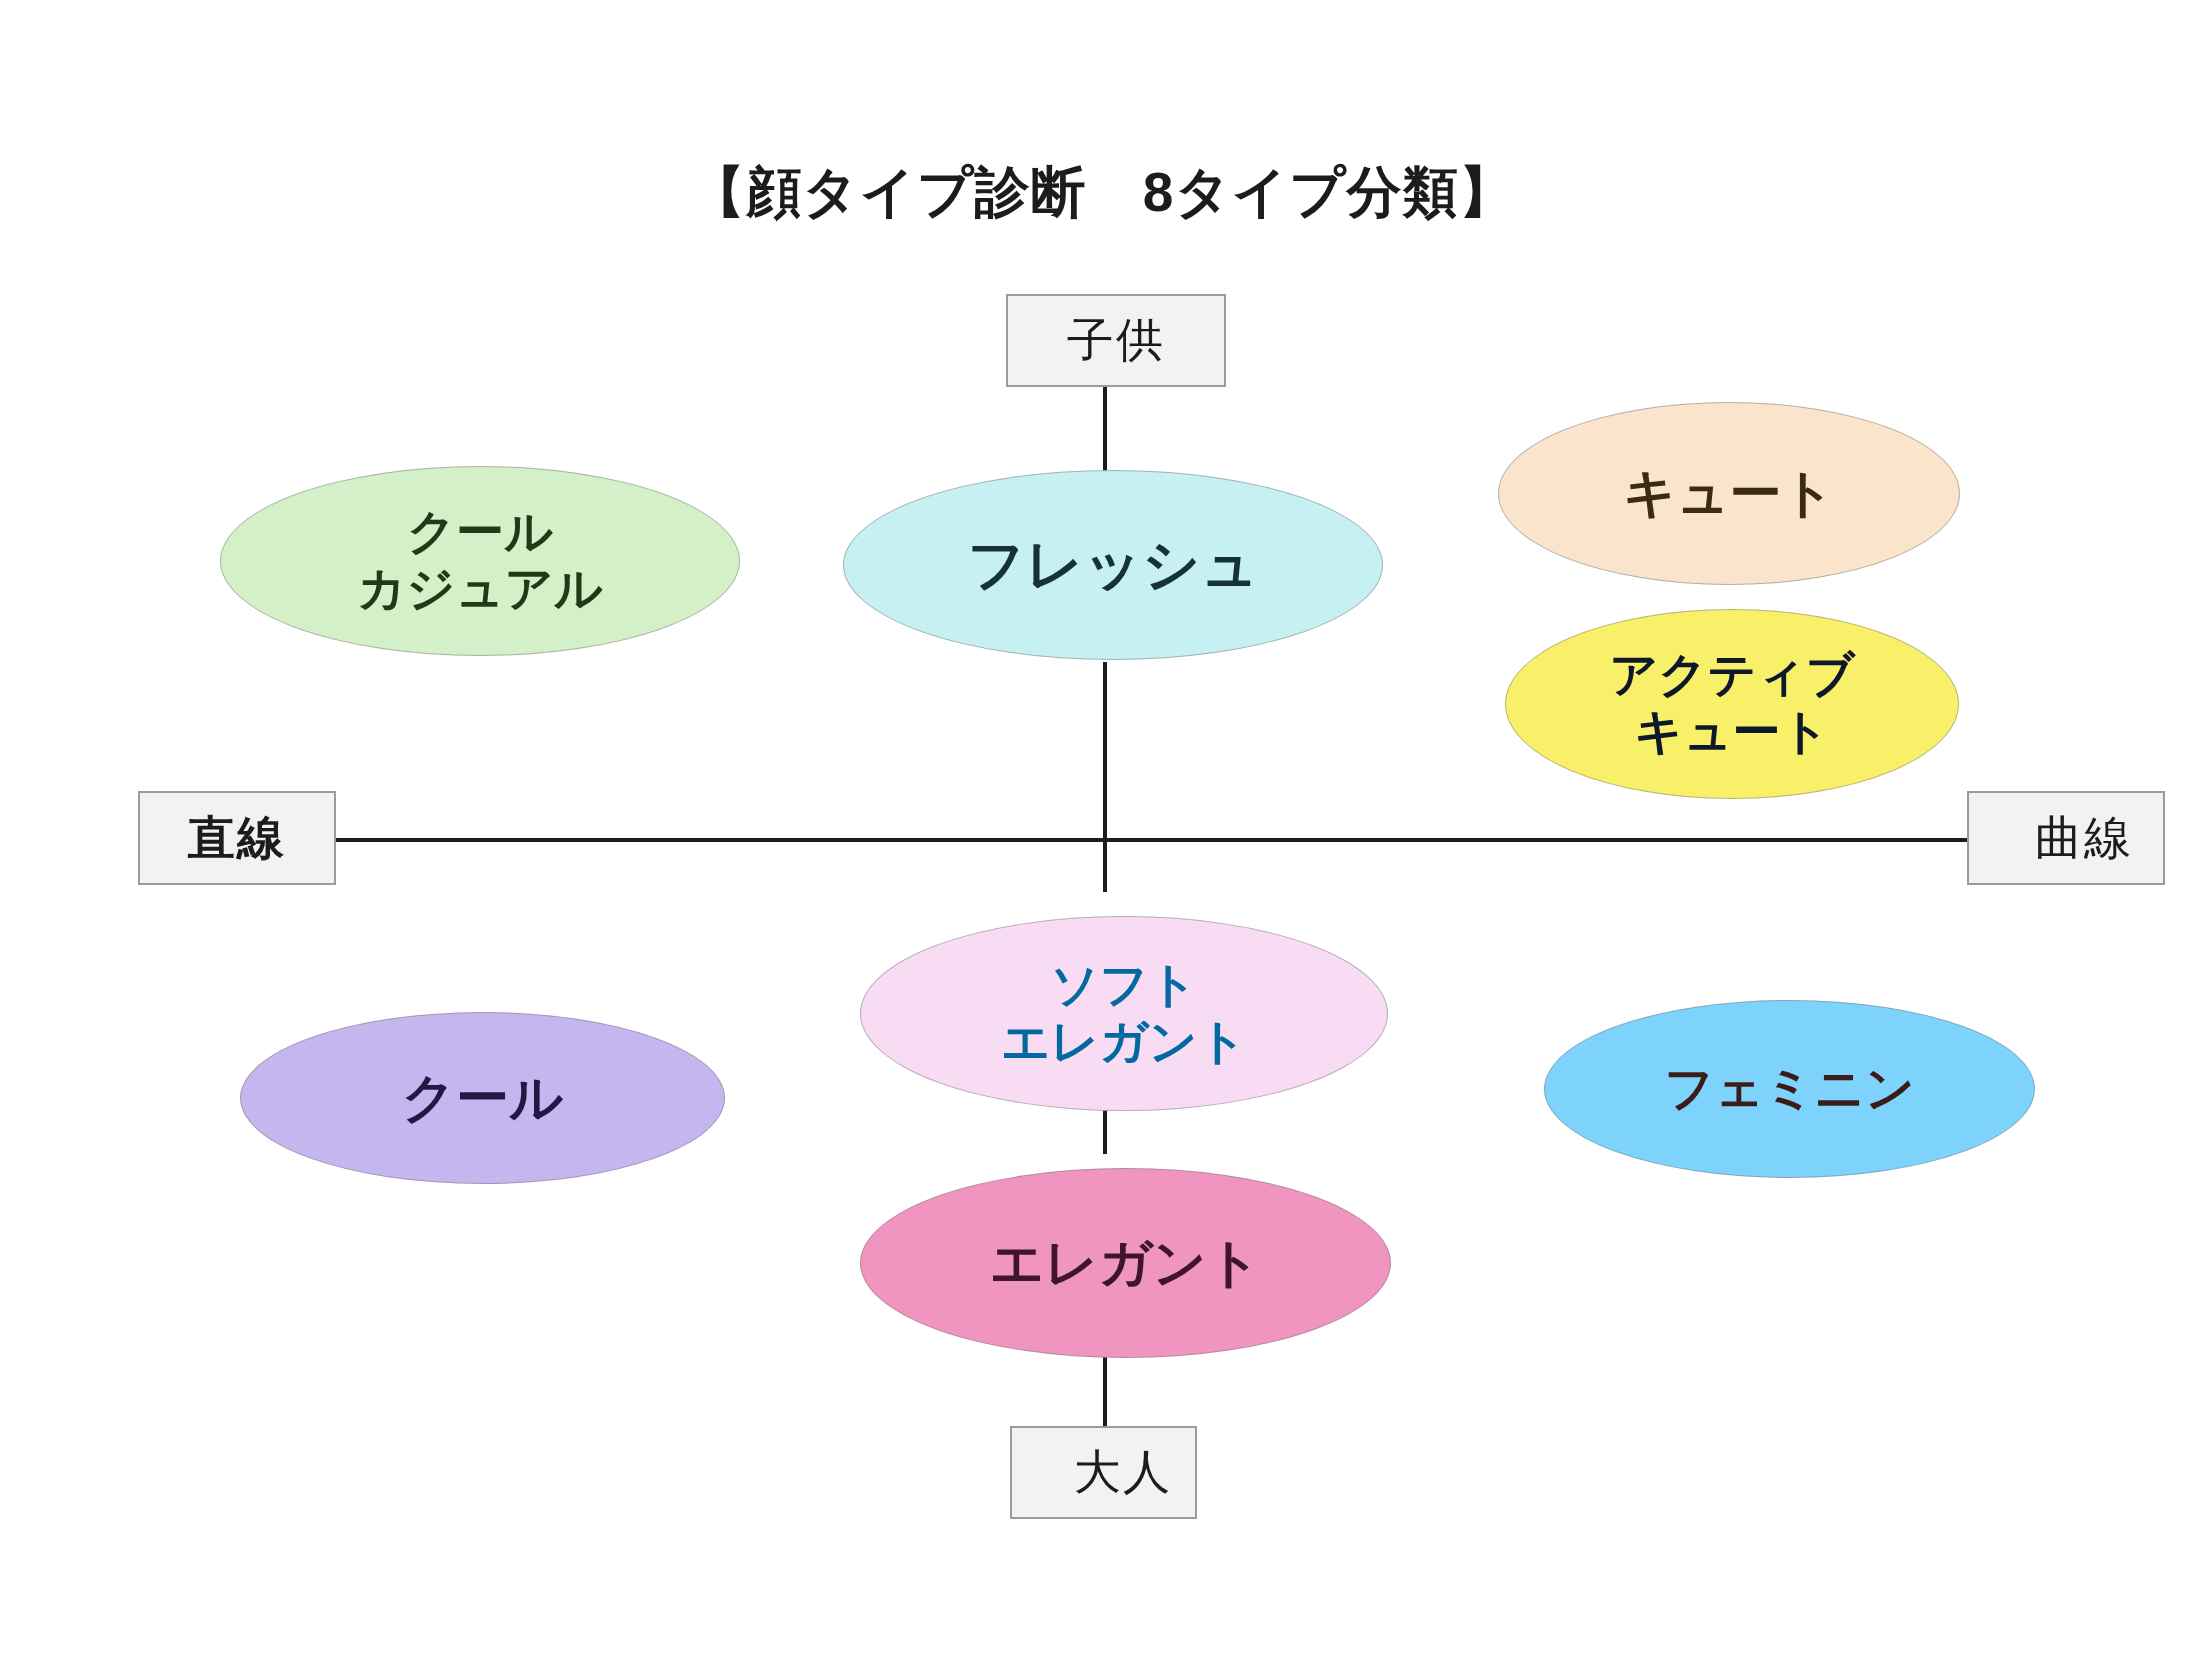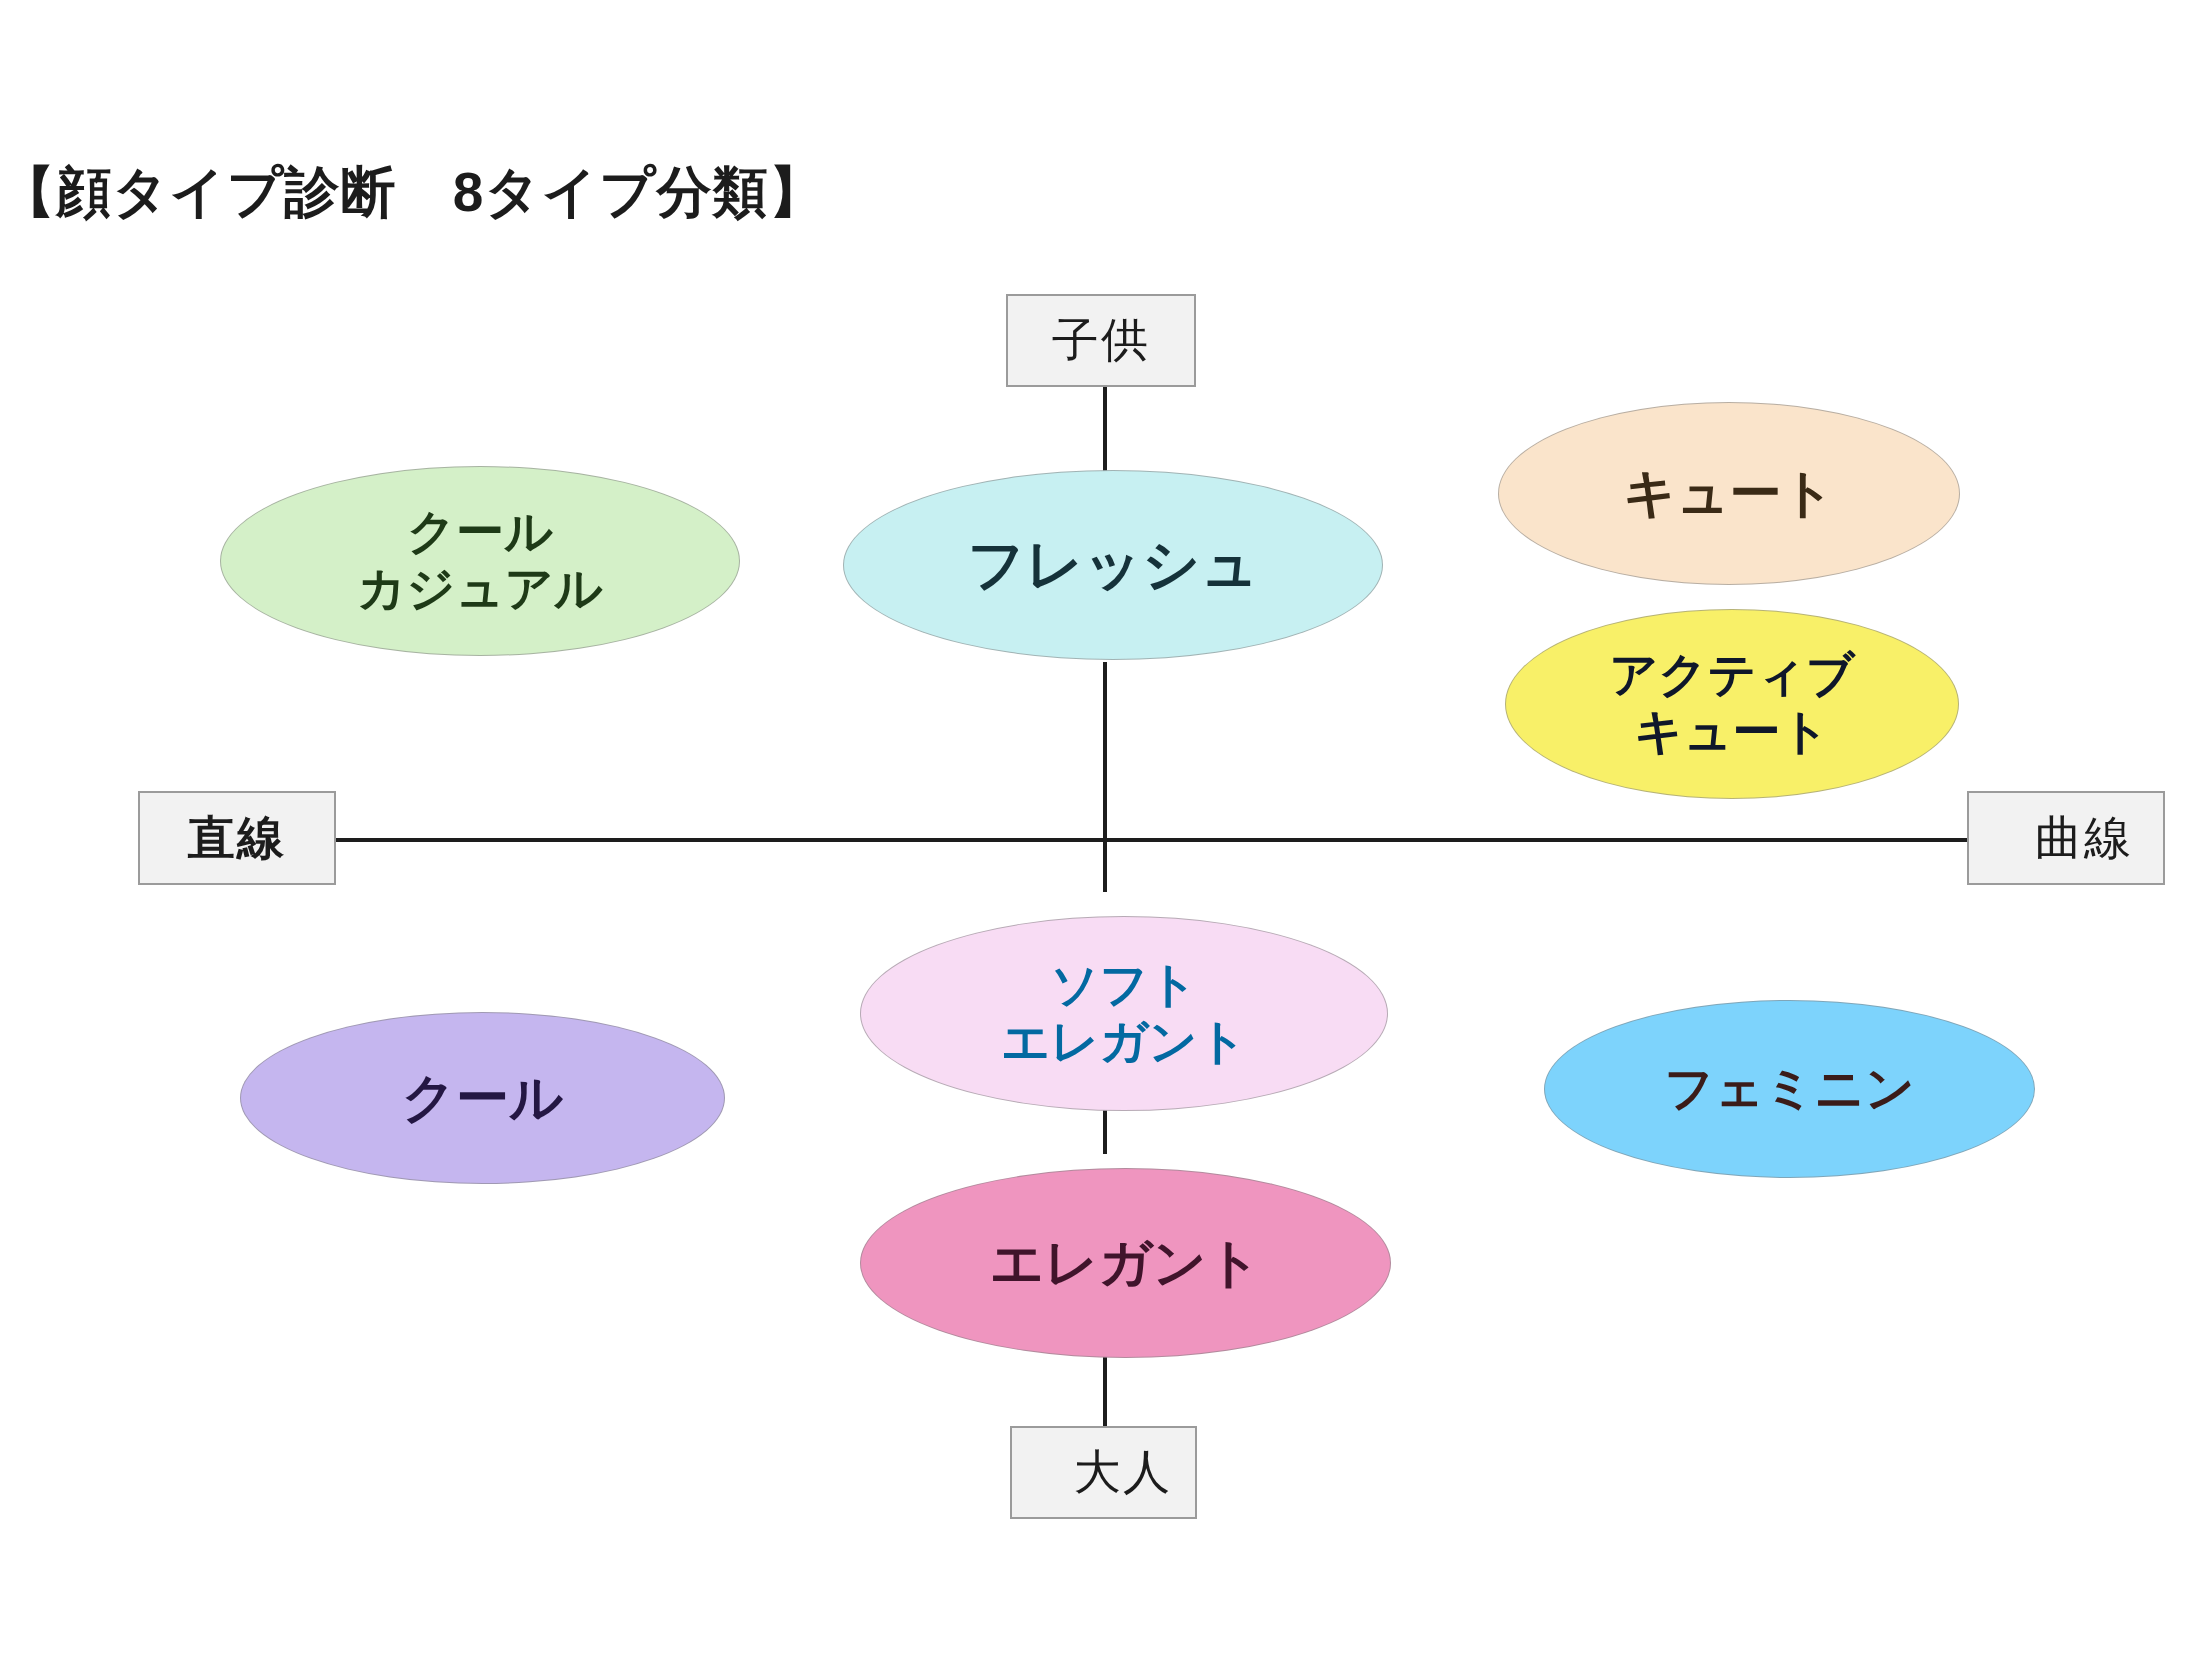--- a/index.html
+++ b/index.html
@@ -18,21 +18,21 @@
     background: #ffffff;
     overflow: hidden;
   }
 
   
   .title {
     position: absolute;
     left: 0;
     top: 156px;
     width: 2205px;
-    text-align: left;
+    text-align: center;
     font-size: 55px;
     font-weight: 700;
     color: #1c1c1c;
     letter-spacing: 1.1px;
     white-space: nowrap;
   }
 
   
   .axis-h {
     position: absolute;
@@ -61,21 +61,21 @@
     color: #1c1c1c;
     font-size: 47px;
     font-weight: 500;
     display: flex;
     align-items: center;
     justify-content: center;
     box-sizing: border-box;
     letter-spacing: 2.3px;
     white-space: nowrap;
   }
-  .box-child  { left: 1006px; top:  294px; width: 190px; height: 93px; }
+  .box-child  { left: 1006px; top:  294px; width: 220px; height: 93px; }
   .box-adult  { left: 1010px; top: 1426px; width: 187px; height: 93px; padding-left: 39px; }
   .box-left   { left:  138px; top: 791px; width: 198px; height: 94px; font-weight: bold; }
   .box-right  { left: 1967px; top: 791px; width: 198px; height: 94px; padding-left: 36px; }
 
   
   .node {
     position: absolute;
     border-radius: 50%;
     box-sizing: border-box;
     display: flex;

